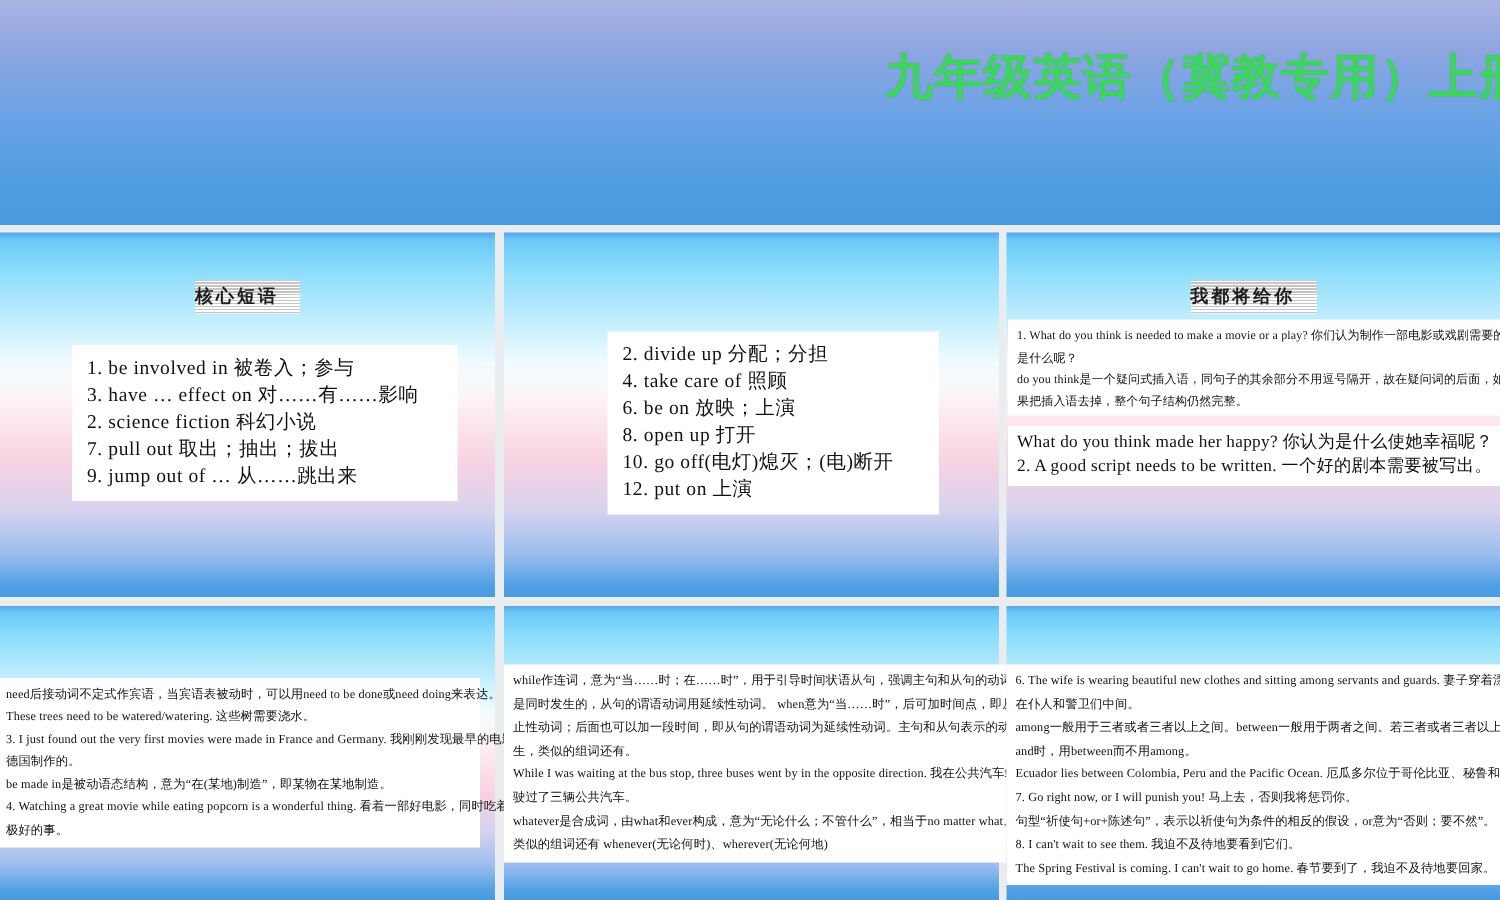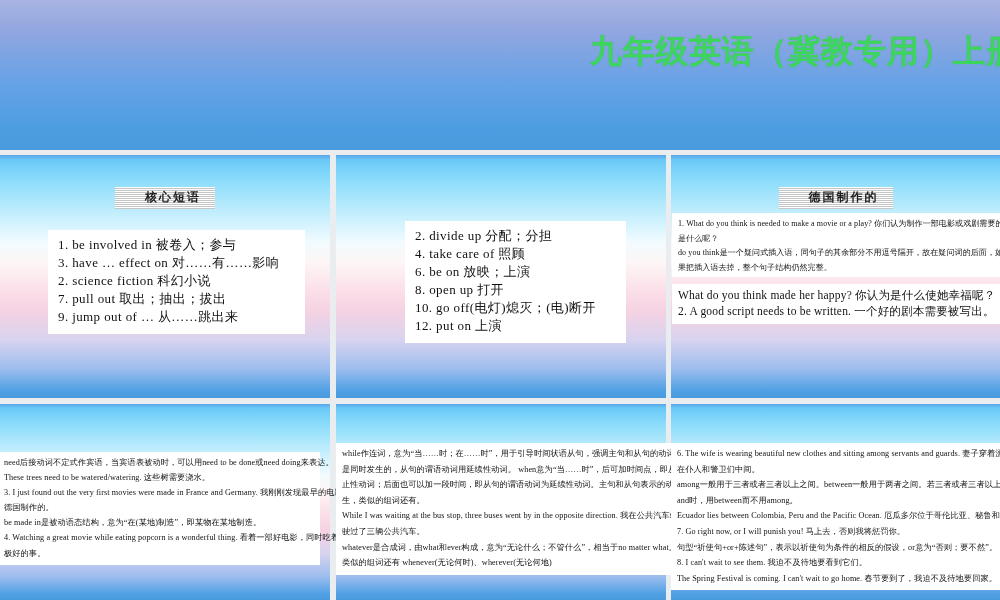--- a/index.html
+++ b/index.html
@@ -68,21 +68,21 @@
   .col3 { left: 671px; width: 329px; }
 
   
   .chip-wrap {
     width: 100%;
     text-align: center;
     margin-top: 32px;
   }
   .chip {
     display: inline-block;
-    padding: 2px 14px 3px 30px;
+    padding: 2px 14px 3px 0;
     font-family: "DejaVu Sans", sans-serif;
     font-size: 12px;
     font-weight: bold;
     color: #1d1d1d;
     letter-spacing: 2px;
     background-color: #e6e6e6;
     background-image: repeating-linear-gradient(
         to bottom,
         rgba(255,255,255,0.95) 0px,
         rgba(255,255,255,0.95) 1px,
@@ -188,21 +188,21 @@
     <p>4. take care of 照顾</p>
     <p>6. be on 放映；上演</p>
     <p>8. open up 打开</p>
     <p>10. go off(电灯)熄灭；(电)断开</p>
     <p>12. put on 上演</p>
   </div>
 
   <div class="panel row1 col3">
     <div class="chip-wrap">
       <div class="chip">
-        <span>德国制作的</span>
+        <span>我都将给你</span>
       </div>
     </div>
   </div>
   <div class="card card-notes" id="card-right-notes">
     <p>1. What do you think is needed to make a movie or a play? 你们认为制作一部电影或戏剧需要的是什么呢？</p>
     <p>do you think是一个疑问式插入语，同句子的其余部分不用逗号隔开，故在疑问词的后面，如果把插入语去掉，整个句子结构仍然完整。</p>
   </div>
   <div class="card card-notes" id="card-right-examples">
     <p>What do you think made her happy? 你认为是什么使她幸福呢？</p>
     <p>2. A good script needs to be written. 一个好的剧本需要被写出。</p>

